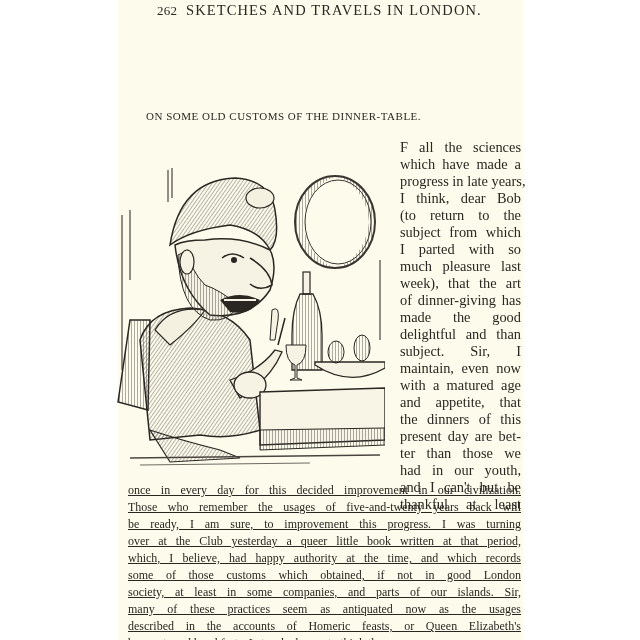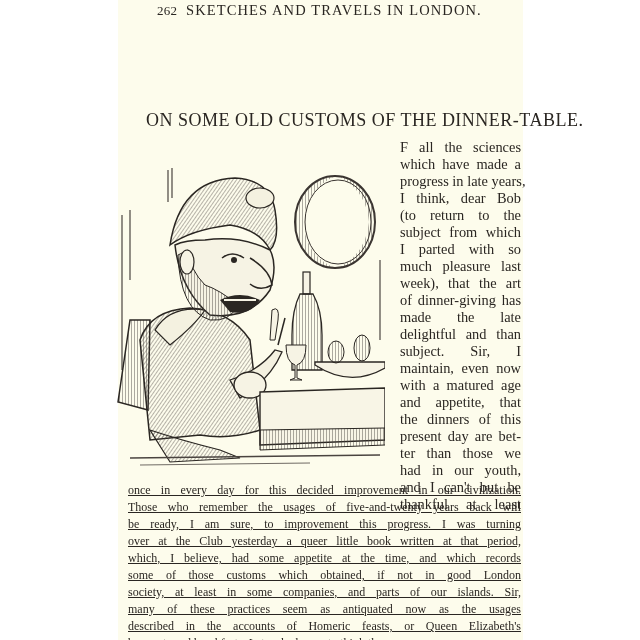--- a/index.html
+++ b/index.html
@@ -12,21 +12,21 @@
     background:#fdfcec;
   }
   .page-number {
     position:absolute; left:127px; top:3px; font-size:13px; letter-spacing:0.2px;margin-left:30px;
   }
   .running-head {
     position:absolute; left:186px; top:2px; font-size:14.5px; 
     letter-spacing:1.1px; text-transform:uppercase; white-space:nowrap;
   }
   .chapter-title {
-    position:absolute; left:146px; top:110px; width:370px; font-size:18px;
+    position:absolute; left:146px; top:110px; width:370px; font-size:11px;
     letter-spacing:0.5px; white-space:nowrap; text-transform:uppercase;
   }
   .illustration {
     position:absolute; left:110px; top:140px; width:275px; height:340px;
   }
   .col-line {
     position:absolute; left:400px; width:121px; font-size:14.4px; line-height:17px;
     white-space:nowrap; text-align:justify; text-align-last:justify;
   }
   .full-line {
@@ -124,38 +124,38 @@
   <div class="col-line" style="top:139px">F all the sciences</div>
   <div class="col-line" style="top:156px">which have made a</div>
   <div class="col-line" style="top:173px">progress in late years,</div>
   <div class="col-line" style="top:190px">I think, dear Bob</div>
   <div class="col-line" style="top:207px">(to return to the</div>
   <div class="col-line" style="top:224px">subject from which</div>
   <div class="col-line" style="top:241px">I parted with so</div>
   <div class="col-line" style="top:258px">much pleasure last</div>
   <div class="col-line" style="top:275px">week), that the art</div>
   <div class="col-line" style="top:292px">of dinner-giving has</div>
-  <div class="col-line" style="top:309px">made the late</div>
+  <div class="col-line" style="top:309px">made the good</div>
   <div class="col-line" style="top:326px">delightful and than</div>
   <div class="col-line" style="top:343px">subject. Sir, I</div>
   <div class="col-line" style="top:360px">maintain, even now</div>
   <div class="col-line" style="top:377px">with a matured age</div>
   <div class="col-line" style="top:394px">and appetite, that</div>
   <div class="col-line" style="top:411px">the dinners of this</div>
   <div class="col-line" style="top:428px">present day are bet-</div>
   <div class="col-line" style="top:445px">ter than those we</div>
   <div class="col-line" style="top:462px">had in our youth,</div>
   <div class="col-line" style="top:479px">and I can't but be</div>
   <div class="col-line" style="top:496px">thankful at least</div>
 </div>
 
 <div>
   <div class="full-line" style="top:482px">once in every day for this decided improvement in our civilization.</div>
   <div class="full-line" style="top:499px">Those who remember the usages of five-and-twenty years back will</div>
   <div class="full-line" style="top:516px">be ready, I am sure, to improvement this progress. I was turning</div>
   <div class="full-line" style="top:533px">over at the Club yesterday a queer little book written at that period,</div>
-  <div class="full-line" style="top:550px">which, I believe, had some appetite at the time, and which records</div>
+  <div class="full-line" style="top:550px">which, I believe, had happy authority at the time, and which records</div>
   <div class="full-line" style="top:567px">some of those customs which obtained, if not in good London</div>
   <div class="full-line" style="top:584px">society, at least in some companies, and parts of our islands. Sir,</div>
   <div class="full-line" style="top:601px">many of these practices seem as antiquated now as the usages</div>
   <div class="full-line" style="top:618px">described in the accounts of Homeric feasts, or Queen Elizabeth's</div>
   <div class="full-line last" style="top:635px">banquets and breakfasts. Let us be happy to think they are gone.</div>
 </div>
 
 </body></html>

